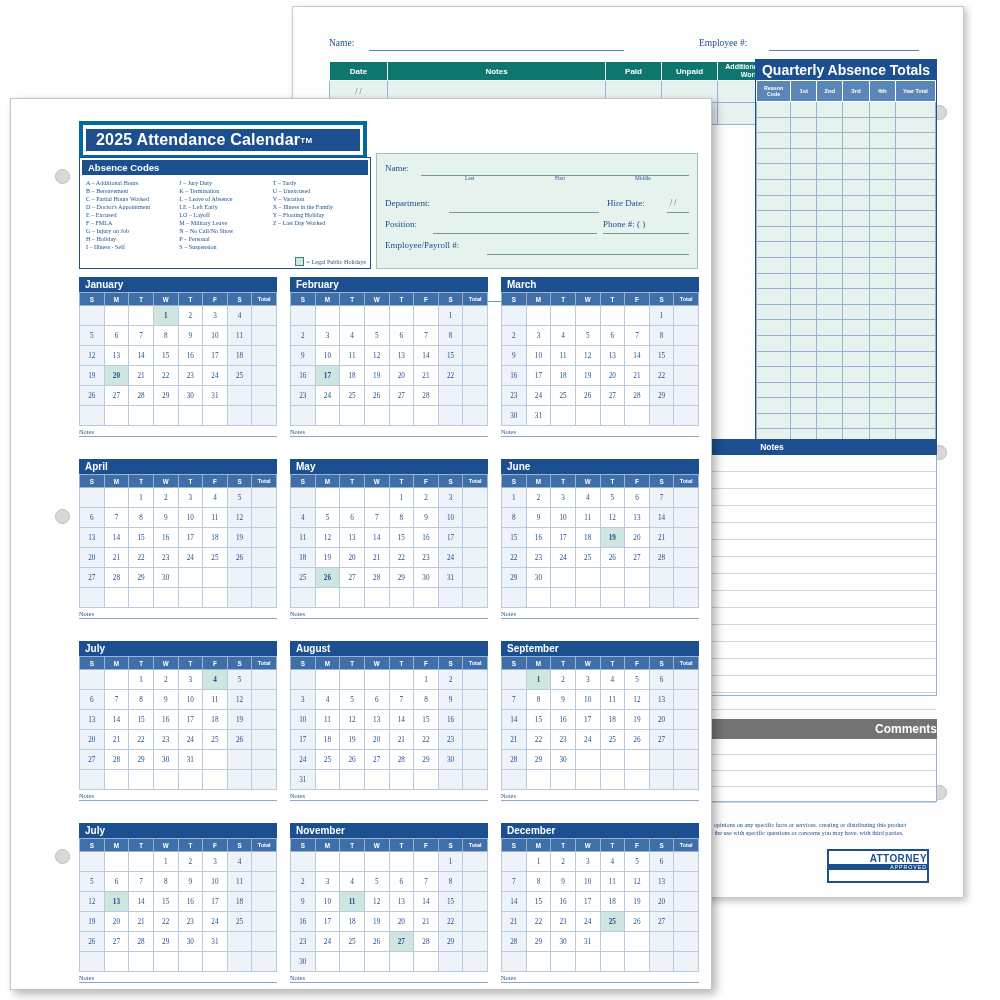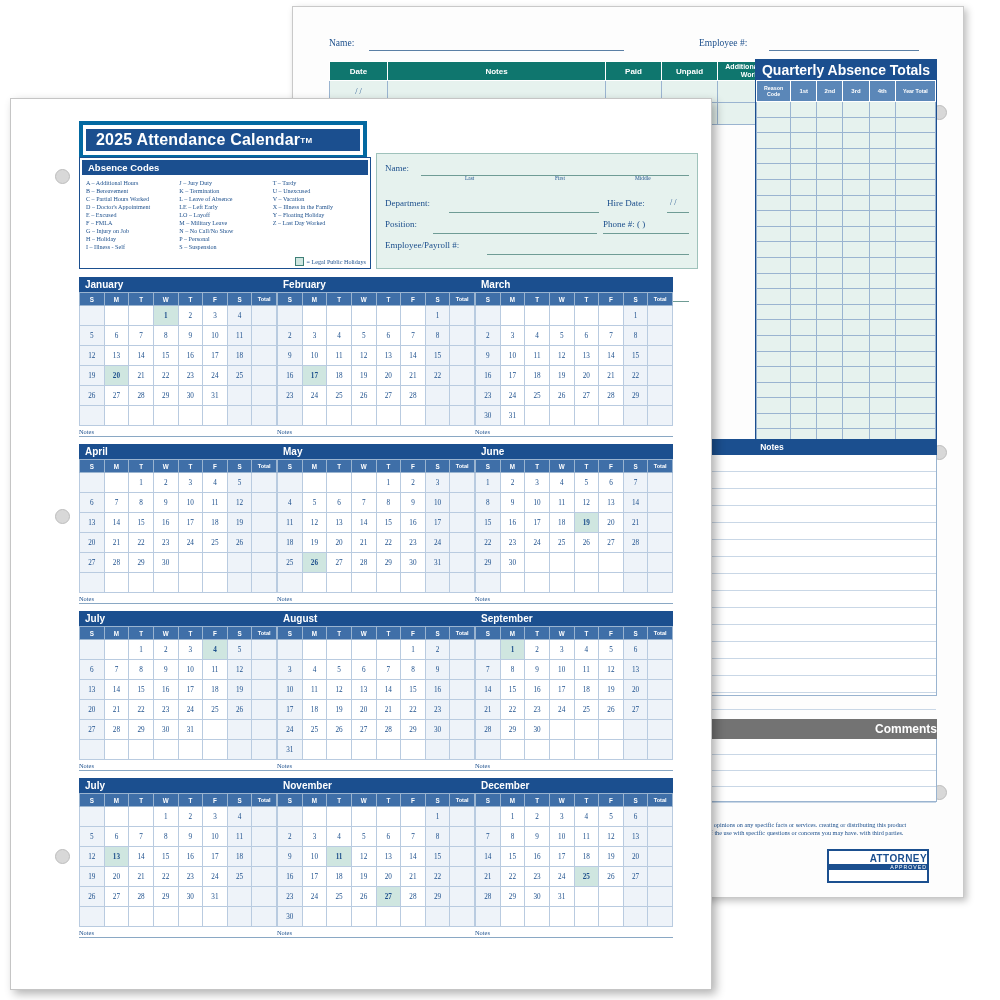--- a/index.html
+++ b/index.html
@@ -69,21 +69,21 @@
     position:absolute;left:365px;top:54px;width:320px;height:114px;
     border:1px solid #9fc2bb;background:#e6f2ee;
   }
   #emp-info .row{position:relative;font-size:9px;color:#1c4f8c;margin:0 8px;height:19px;}
   #emp-info .lbl{position:absolute;left:0;top:3px;white-space:nowrap;}
   #emp-info .line{position:absolute;bottom:3px;border-bottom:1px solid #6f9c95;height:1px;}
   #emp-info .mini{position:absolute;font-size:5.4px;color:#1c4f8c;}
 
   
   #months{position:absolute;left:68px;top:178px;width:620px;}
-  .mrow{display:flex;justify-content:flex-start;margin-bottom:7px;}
+  .mrow{display:flex;justify-content:space-between;margin-bottom:22px;}
   .month{width:198px;}
   .m-title{
     background:#1b4f8f;color:#fff;font-family:"Liberation Sans",sans-serif;
     font-size:10px;font-weight:bold;padding:2px 0 2px 6px;
   }
   table.cal{border-collapse:collapse;width:198px;table-layout:fixed;}
   table.cal th{
     background:#3f6fa8;color:#fff;font-family:"Liberation Sans",sans-serif;
     font-size:6.3px;font-weight:bold;height:10px;border:1px solid #9ab4d0;
   }

